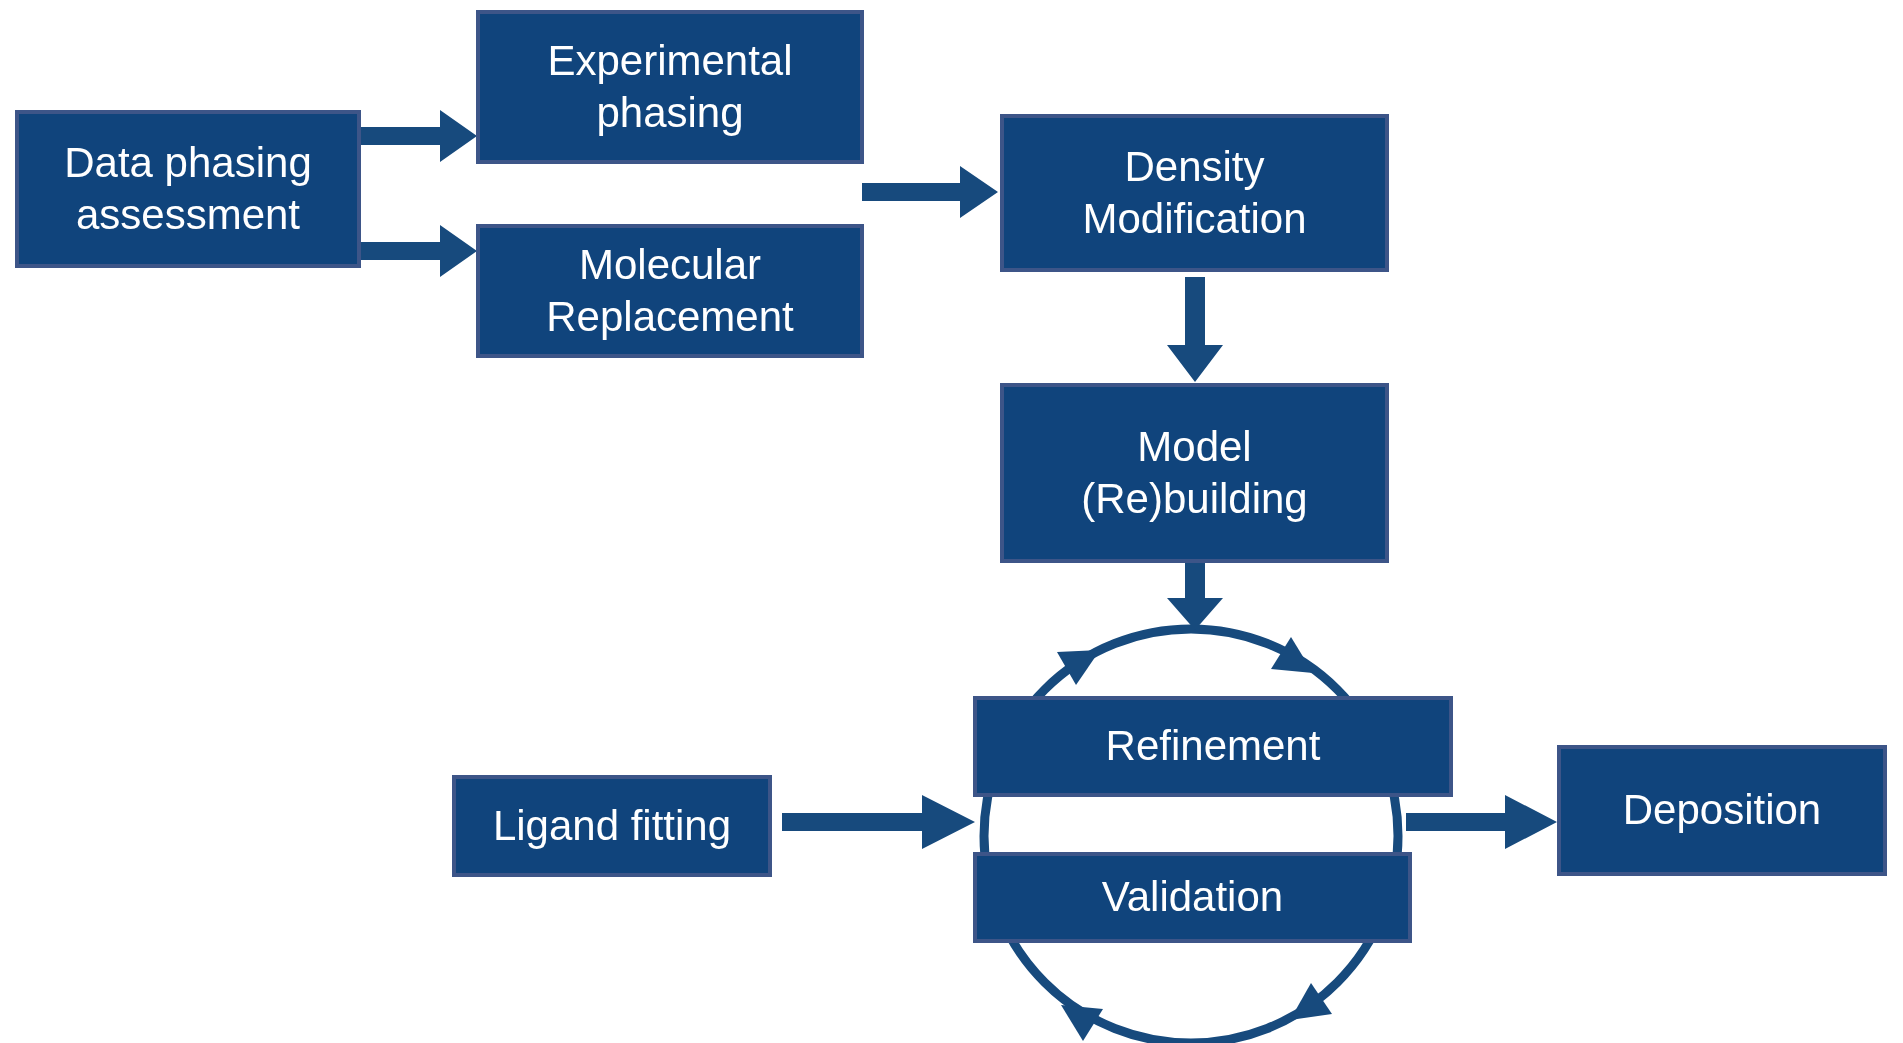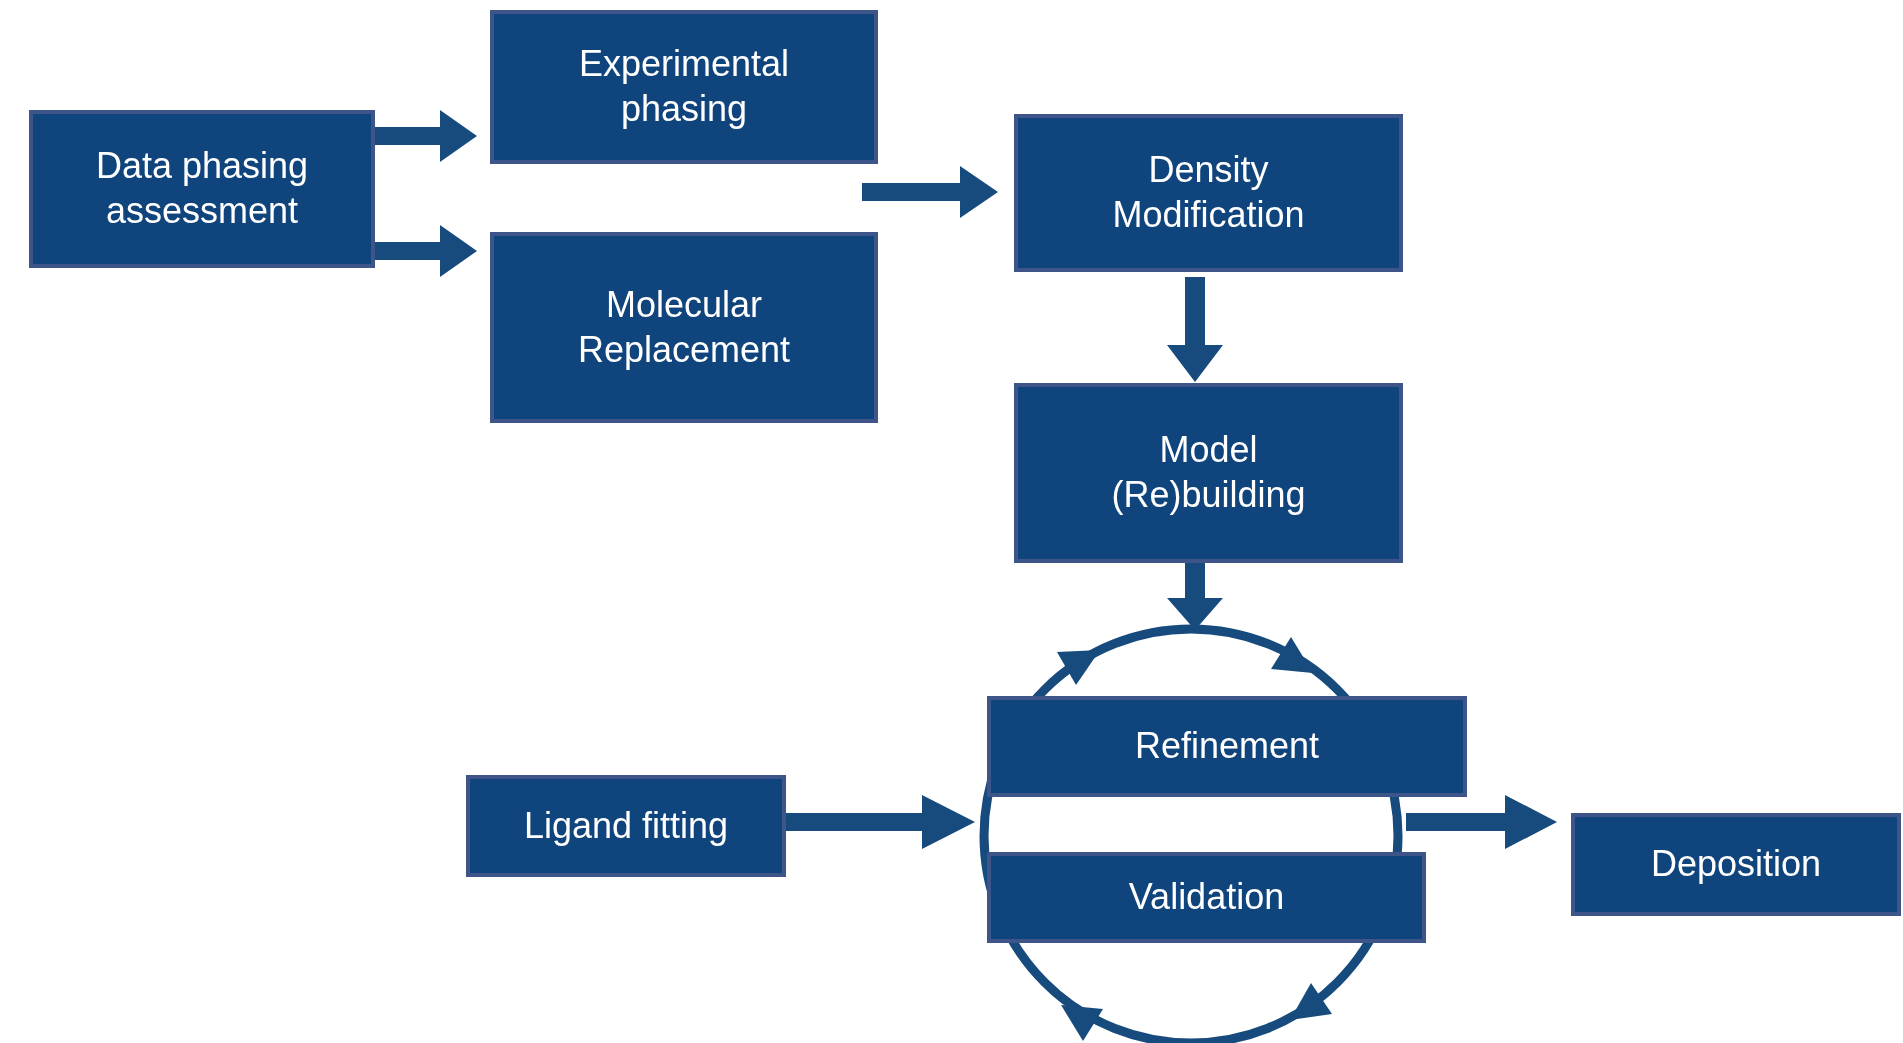--- a/index.html
+++ b/index.html
@@ -19,22 +19,22 @@
     position:relative;width:1903px;height:1043px;overflow:hidden;
     background:var(--background);
   }
   .layer{position:absolute;left:0;top:0;width:1903px;height:1043px}
   .node{
     position:absolute;box-sizing:border-box;
     display:flex;align-items:center;justify-content:center;
     background:var(--box-fill);
     border:4px solid var(--box-border);
     color:var(--text);
-    font-size:36px;line-height:1.24;
-    text-align:center;white-space:pre-line;margin-left:14px;
+    font-size:42px;line-height:1.24;
+    text-align:center;white-space:pre-line;
   }
   .cycle-stroke{fill:none;stroke:var(--arrow);stroke-width:9}
   .shape{fill:var(--arrow)}
 </style>
 </head>
 <body>
 
 <div class="canvas">
 
   <svg class="layer" viewBox="0 0 1903 1043" aria-hidden="true">
@@ -54,29 +54,29 @@
     <polygon class="shape" points="782,813 922,813 922,795 975,822 922,849 922,831 782,831"></polygon>
     <polygon class="shape" points="1406,813 1505,813 1505,795 1557,822 1505,849 1505,831 1406,831"></polygon>
   </svg>
 
   <div class="node" style="left:15px;top:110px;width:346px;height:158px">Data phasing
 assessment</div>
 
   <div class="node" style="left:476px;top:10px;width:388px;height:154px">Experimental
 phasing</div>
 
-  <div class="node" style="left:476px;top:232px;width:388px;height:191px">Molecular
+  <div class="node" style="left:476px;top:224px;width:388px;height:134px">Molecular
 Replacement</div>
 
   <div class="node" style="left:1000px;top:114px;width:389px;height:158px">Density
 Modification</div>
 
   <div class="node" style="left:1000px;top:383px;width:389px;height:180px">Model
 (Re)building</div>
 
   <div class="node" style="left:973px;top:696px;width:480px;height:101px">Refinement</div>
 
   <div class="node" style="left:973px;top:852px;width:439px;height:91px">Validation</div>
 
   <div class="node" style="left:452px;top:775px;width:320px;height:102px">Ligand fitting</div>
 
-  <div class="node" style="left:1557px;top:813px;width:330px;height:103px">Deposition</div>
+  <div class="node" style="left:1557px;top:745px;width:330px;height:131px">Deposition</div>
 </div>
 
 </body></html>

